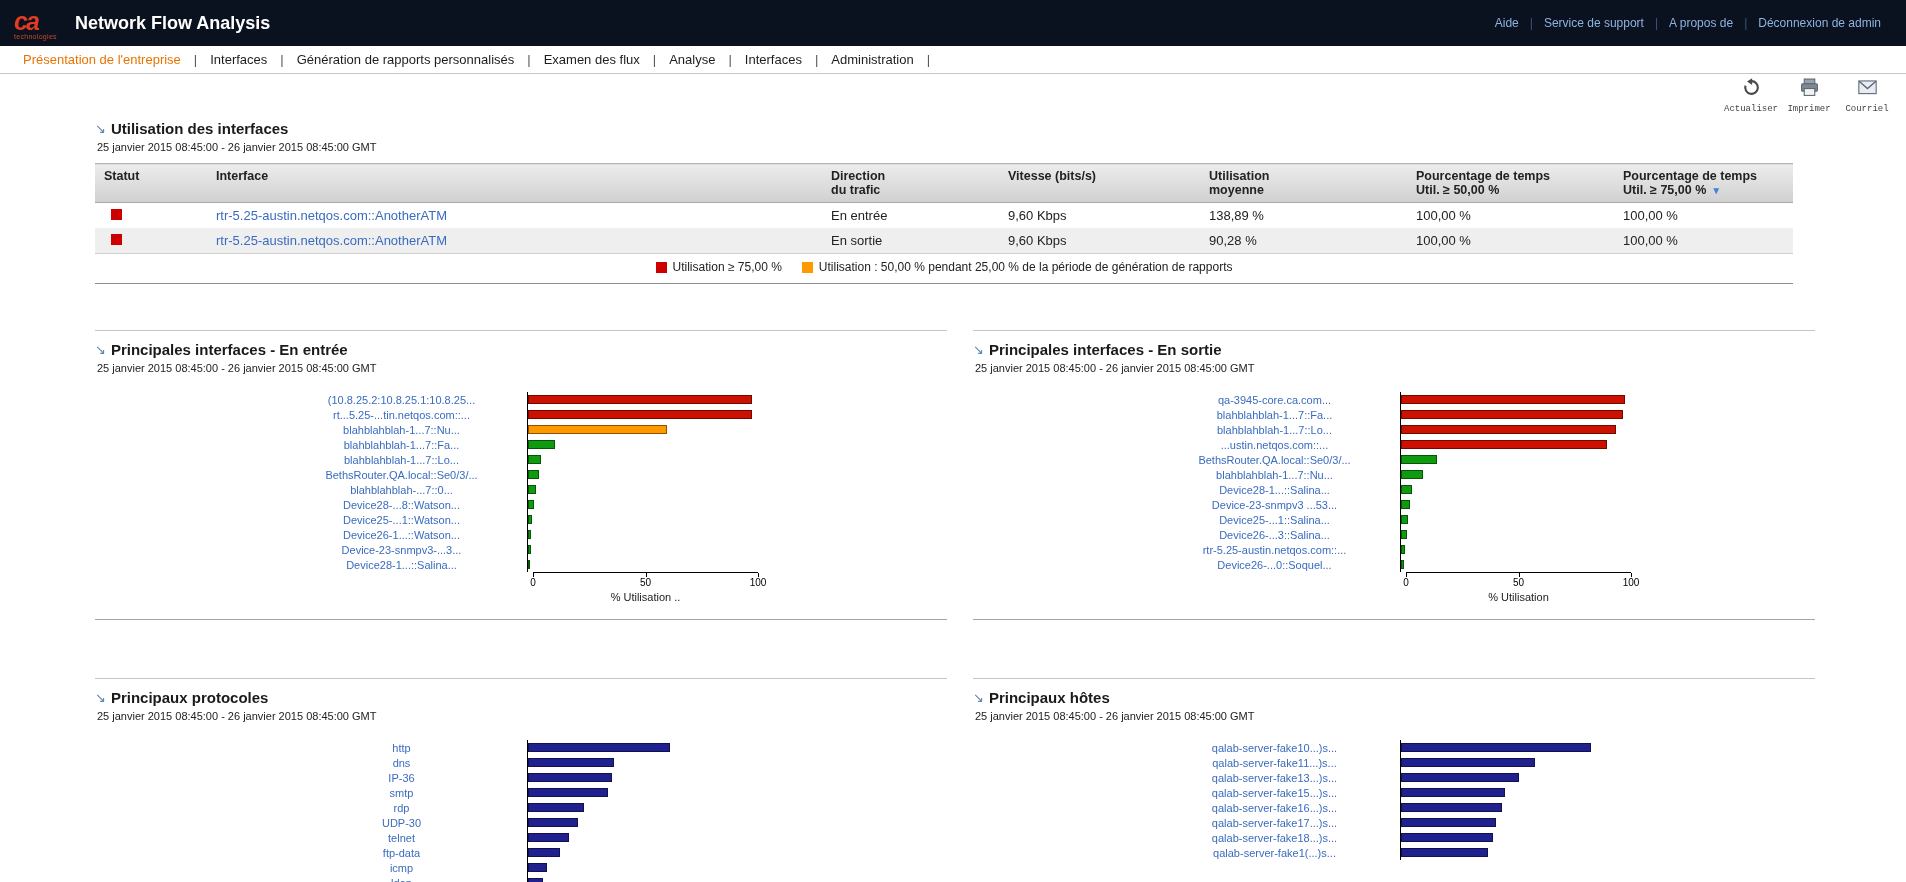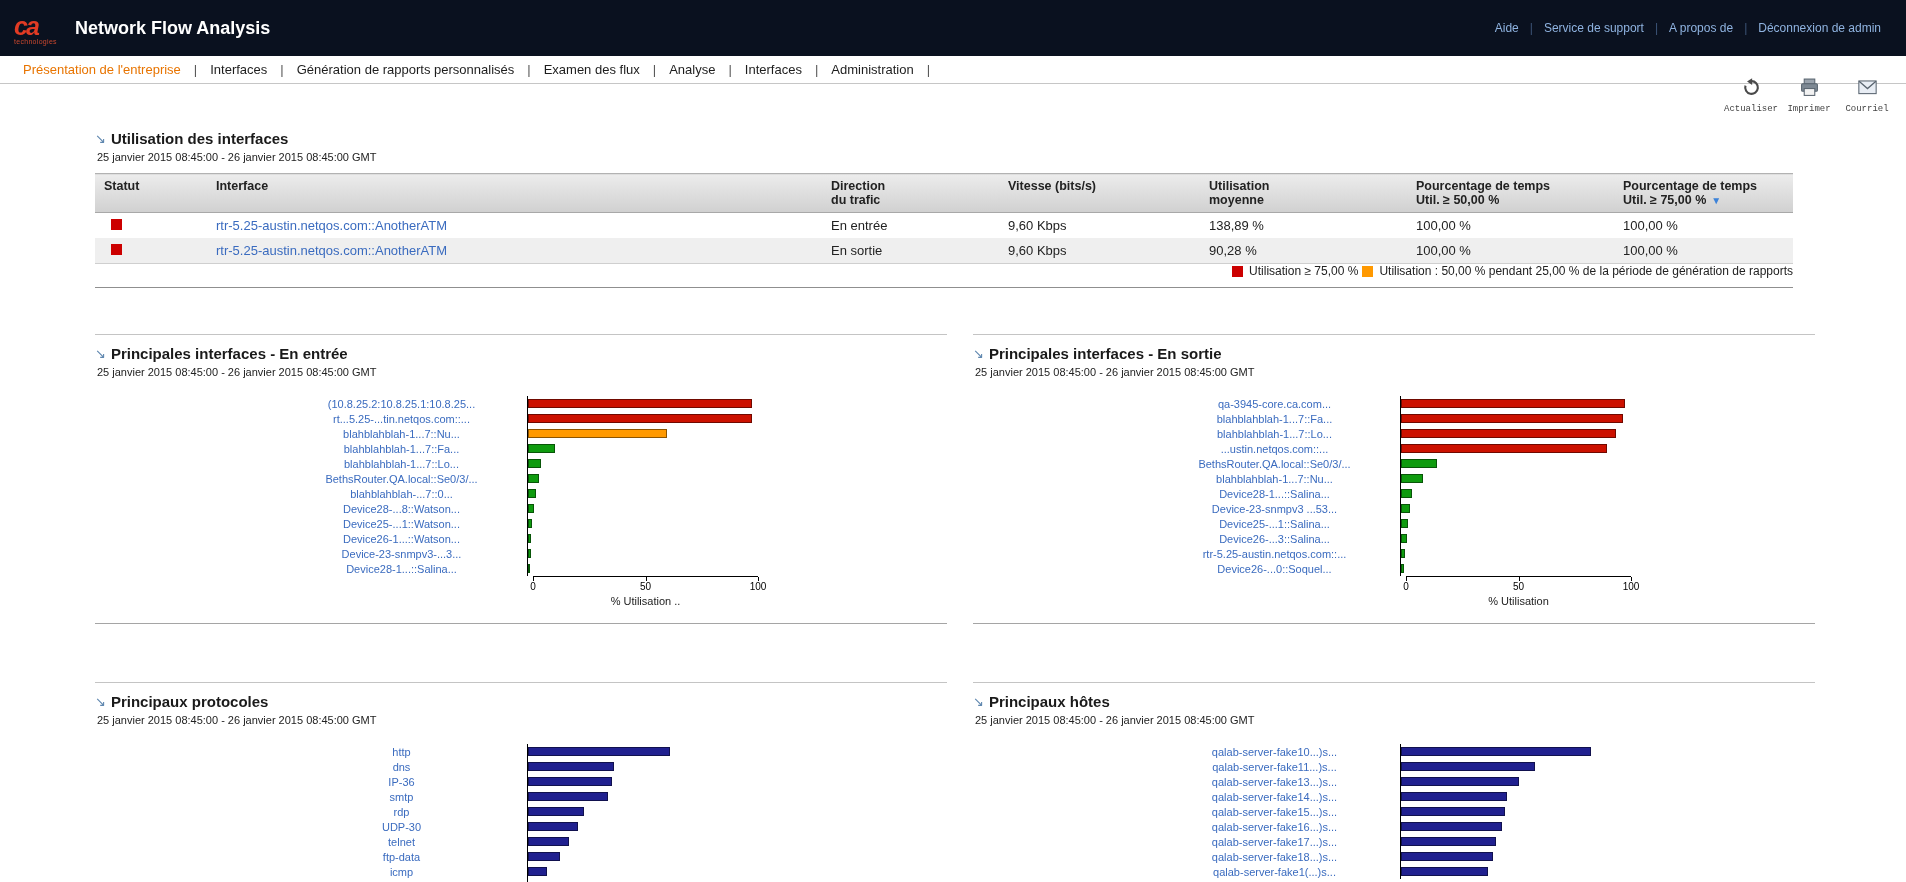--- a/index.html
+++ b/index.html
@@ -1,20 +1,20 @@
 <!DOCTYPE html>
 <html><head>
 <meta charset="utf-8">
 <style>
   * { margin:0; padding:0; box-sizing:border-box; }
   html,body { width:1906px; height:882px; overflow:hidden; background:#fff; }
   body { font-family:"Liberation Sans","DejaVu Sans",sans-serif; color:#222; position:relative; }
 
   
-  .app-header { height:56px; background:#0a111f; display:flex; align-items:center; padding:10px 14px; }
+  .app-header { height:46px; background:#0a111f; display:flex; align-items:center; padding:10px 14px; }
   .logo { display:flex; flex-direction:column; line-height:1; margin-right:18px; margin-top:2px; }
   .logo-main { color:#e23b24; font-weight:bold; font-style:italic; font-size:25px; letter-spacing:-2px; }
   .logo-sub { color:#c8472e; font-size:7px; margin-top:-1px; letter-spacing:0.3px; }
   .app-title { color:#ffffff; font-size:18px; font-weight:bold; }
   .header-links { margin-left:auto; display:flex; align-items:center; font-size:12px; }
   .header-link { color:#8fb3e0; padding:0 11px; cursor:pointer; white-space:nowrap; }
   .header-sep { color:#3d5578; }
 
   
   .main-nav { height:28px; display:flex; align-items:center; padding-left:10px; border-bottom:1px solid #c6c6c6; background:#fff; font-size:13px; }
@@ -40,21 +40,21 @@
   table.util { border-collapse:collapse; width:1698px; font-size:13px; table-layout:fixed; }
   table.util thead th { background:linear-gradient(#ececec,#d0d0d0); border-top:1px solid #b2b2b2; border-bottom:1px solid #a8a8a8;
       text-align:left; padding:5px 9px; white-space:pre-line; vertical-align:top; font-size:12.5px; color:#222; cursor:pointer; }
   table.util tbody td { padding:5px 9px; height:23px; vertical-align:middle; }
   table.util tbody tr.alt { background:#efefef; }
   .status-cell { padding-left:16px !important; }
   .status-square { display:inline-block; width:11px; height:11px; }
   .link { color:#3a6bbf; cursor:pointer;margin-top:12px; }
   .sort-arrow { color:#3b82d9; font-size:10px; margin-left:5px; }
   .table-legend { width:1698px; border-top:1px solid #cfcfcf; border-bottom:1px solid #8f8f8f;
-      padding:0 0 9px; display:flex; justify-content:flex-end; gap:4px; font-size:12px; align-items:center; }
+      padding:6px 0 9px; display:flex; justify-content:center; gap:20px; font-size:12px; align-items:center; }
   .legend-item { display:flex; align-items:center; gap:6px; }
   .legend-swatch { width:11px; height:11px; display:inline-block; }
 
   
   .charts-grid { display:grid; grid-template-columns:852px 842px; column-gap:26px; row-gap:58px; margin-top:46px; width:1720px; }
   .chart-panel { border-top:1px solid #c4c4c4; border-bottom:1px solid #a5a5a5; padding:10px 0 16px; }
   .chart-body { width:478px; margin:18px auto 0; }
   .c-row { display:flex; align-items:center; height:15px; }
   .c-label { width:245px; text-align:center; padding-right:6px; font-size:11px; color:#3a6bbf; white-space:nowrap; overflow:hidden; cursor:pointer; }
   .c-track { width:225px; border-left:1px solid #000; height:15px; display:flex; align-items:center; }
@@ -486,26 +486,20 @@
                 <div class="c-bar" style="width: 60%; background: rgb(32, 32, 143);"></div>
               </div>
             </div>
             <div class="c-row">
               <span class="c-label">qalab-server-fake13...)s...</span>
               <div class="c-track">
                 <div class="c-bar" style="width: 52.5%; background: rgb(32, 32, 143);"></div>
               </div>
             </div>
             <div class="c-row">
-              <span class="c-label">qalab-server-fake14...)s...</span>
-              <div class="c-track">
-                <div class="c-bar" style="width: 47.5%; background: rgb(32, 32, 143);"></div>
-              </div>
-            </div>
-            <div class="c-row">
               <span class="c-label">qalab-server-fake15...)s...</span>
               <div class="c-track">
                 <div class="c-bar" style="width: 46.25%; background: rgb(32, 32, 143);"></div>
               </div>
             </div>
             <div class="c-row">
               <span class="c-label">qalab-server-fake16...)s...</span>
               <div class="c-track">
                 <div class="c-bar" style="width: 45%; background: rgb(32, 32, 143);"></div>
               </div>

